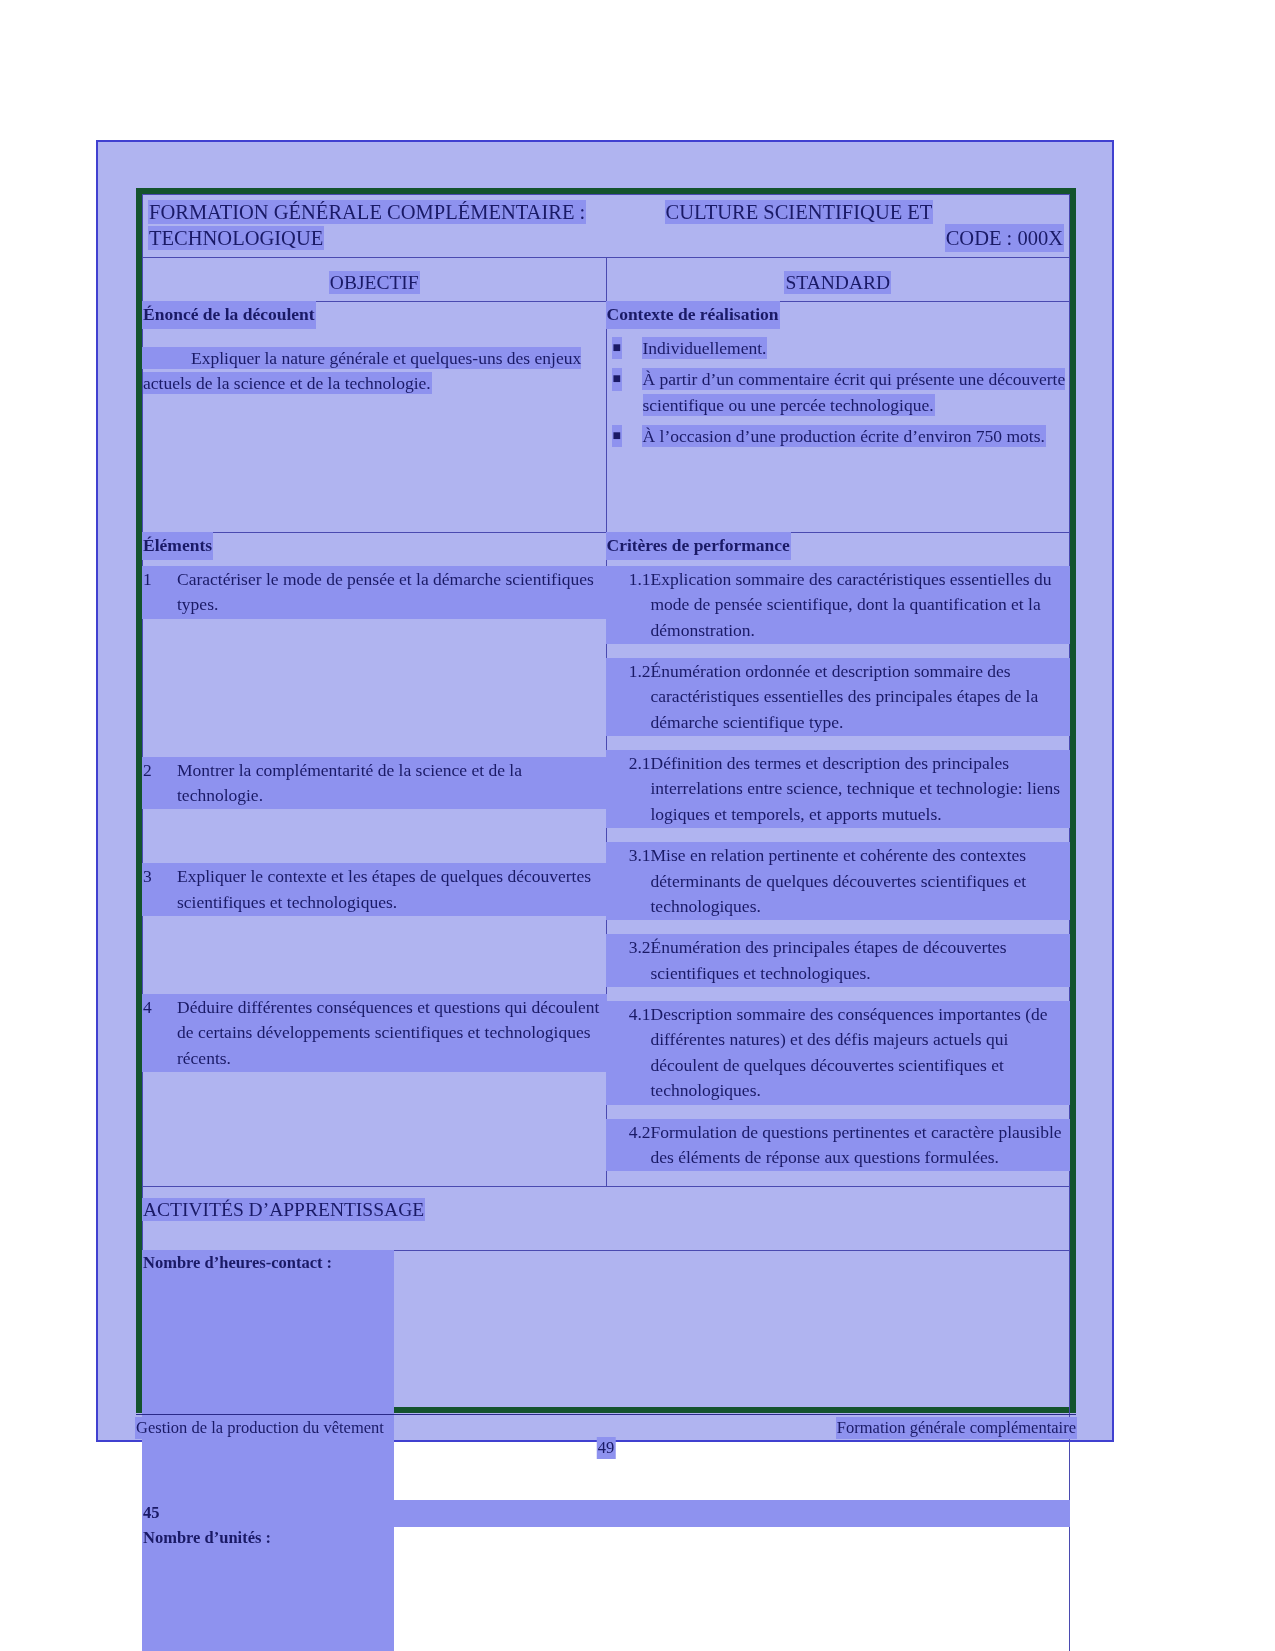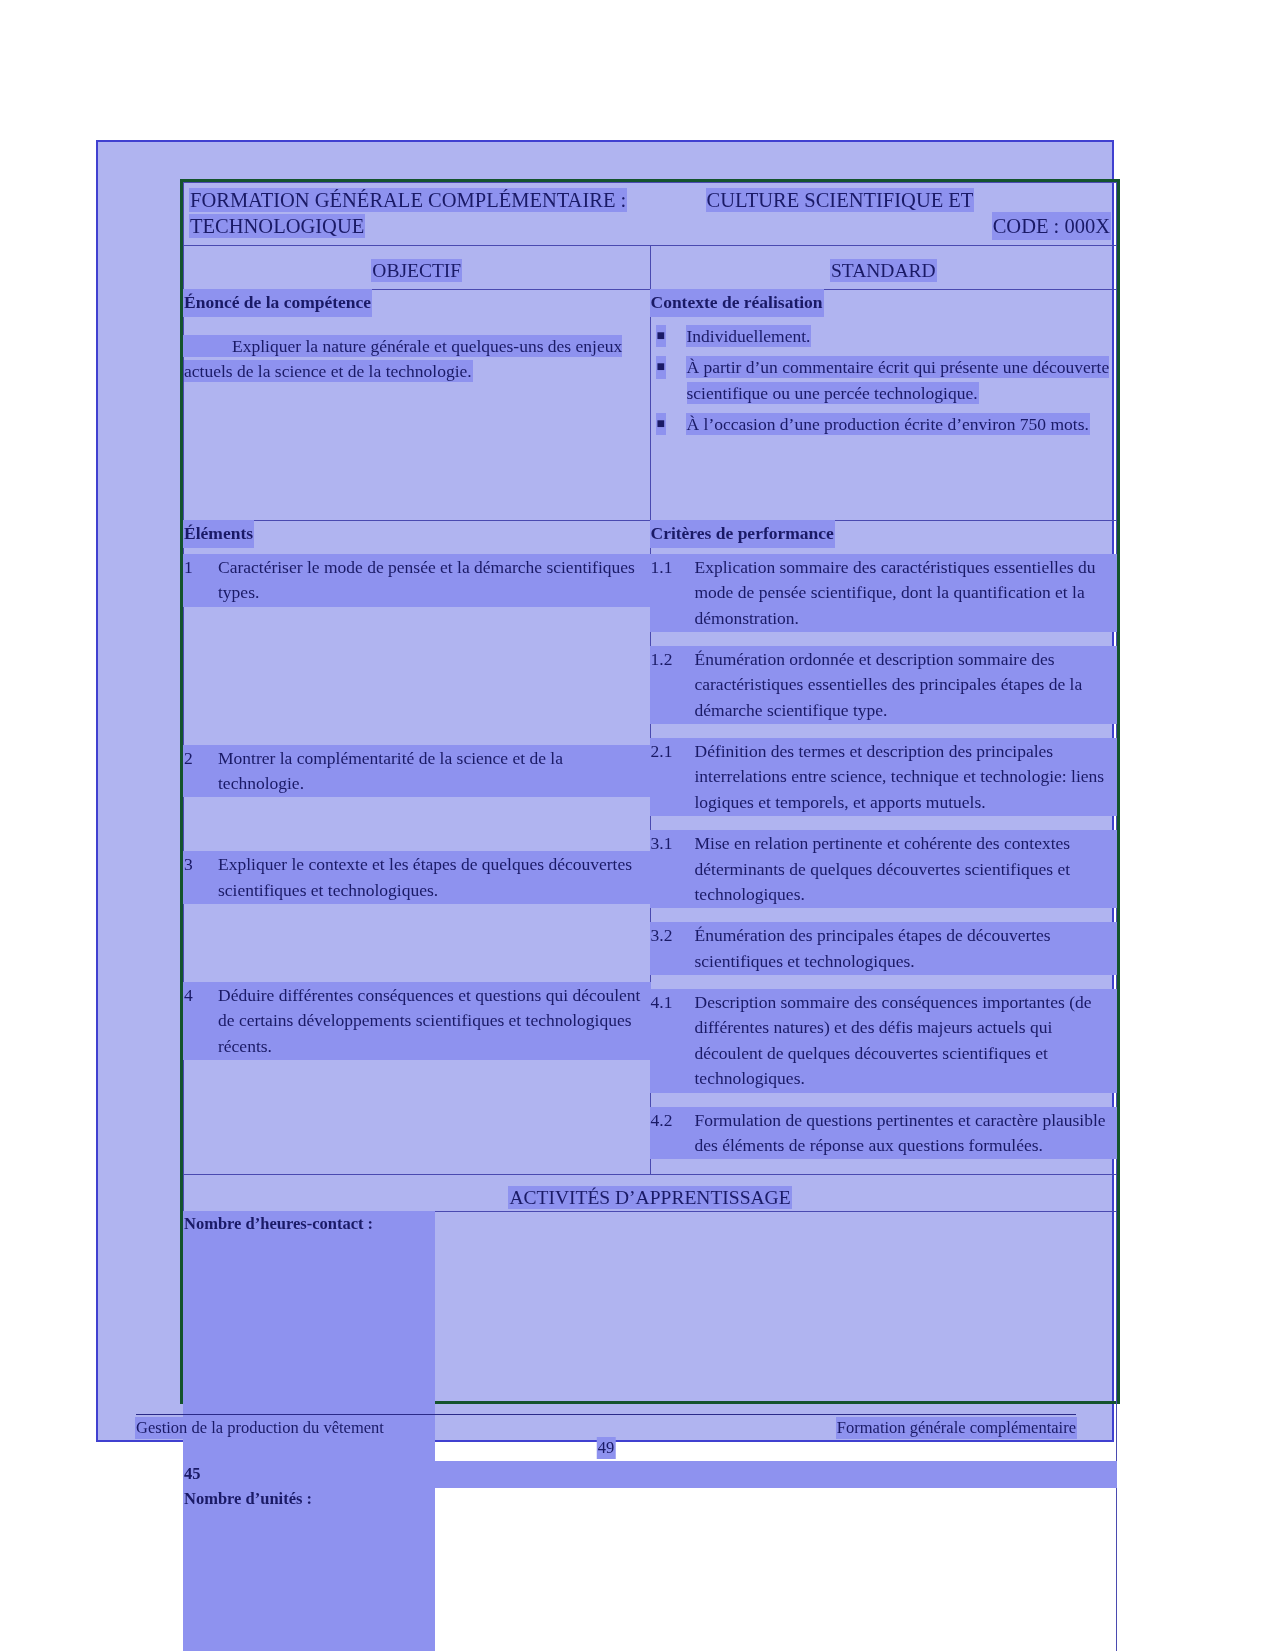--- a/index.html
+++ b/index.html
@@ -20,26 +20,25 @@
     top: 140px;
     width: 1018px;
     height: 1302px;
     background: #b0b4f0;
     border: 2px solid #4040d0;
     box-sizing: border-box;
   }
   .outer-frame {
     position: absolute;
     left: 38px;
-    top: 37px;
+    top: 46px;
     width: 940px;
     height: 1225px;
-    border: 3px solid #14532d;
+    border: 6px solid #14532d;
     box-sizing: border-box;
-    margin-left: 44px;
   }
   .tbl {
     width: 100%;
     height: 100%;
     border-collapse: collapse;
     table-layout: fixed;
   }
   .tbl td {
     border: 1px solid #4a4ab0;
     vertical-align: top;
@@ -119,30 +118,31 @@
   .item .txt {
     flex: 1 1 auto;
   }
   .crit {
     display: flex;
     margin-bottom: 16px;
   }
   .crit .num {
     width: 44px;
     flex: 0 0 44px;
+    text-align: right;
   }
   .crit .txt {
     flex: 1 1 auto;
   }
 
   
   .act td {
-    text-align: center;
+    text-align: left;
     font-size: 19.5px;
-    padding: 12px 0 2px 0;
+    padding: 12px 0 29px 0;
   }
   .info-cell {
     padding: 10px 10px 10px 10px;
     font-size: 16.5px;
     font-weight: bold;
     line-height: 1.5;
   }
   .info-row {
     display: flex;
     white-space: nowrap;
@@ -200,21 +200,21 @@
           <td>
             <span class="hl">OBJECTIF</span>
           </td>
           <td>
             <span class="hl">STANDARD</span>
           </td>
         </tr>
 
         <tr>
           <td class="body-cell" style="height:230px">
-            <span class="sub-head hl">Énoncé de la compétence</span>
+            <span class="sub-head hl">Énoncé de la découlent</span>
             <div class="para">
               <span class="hl">Expliquer la nature générale et quelques-uns des enjeux actuels de la science et de la technologie.</span>
             </div>
           </td>
           <td class="body-cell">
             <span class="sub-head hl">Contexte de réalisation</span>
             <ul class="bullets">
               <li>
                 <span class="bullet hl">■</span>
                 <span class="btxt hl">Individuellement.</span>

